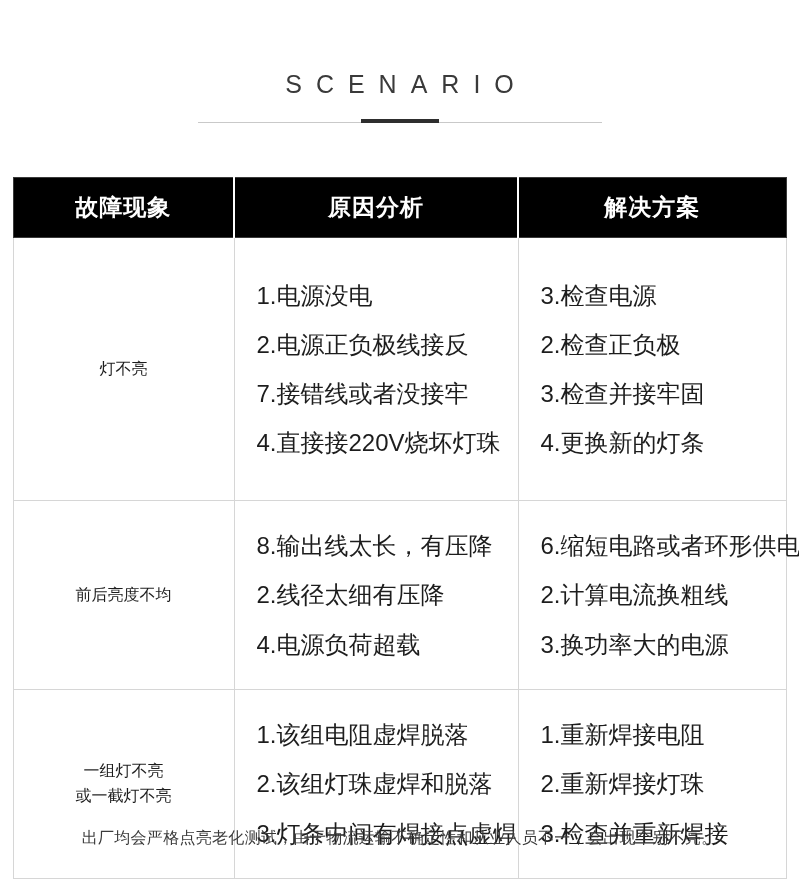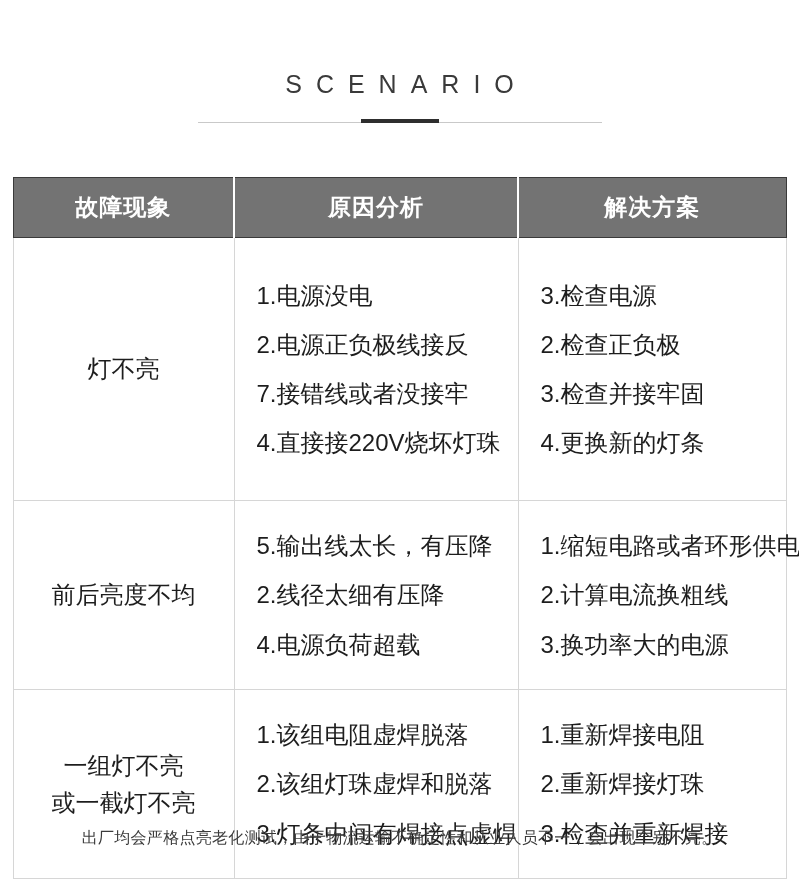--- a/index.html
+++ b/index.html
@@ -70,39 +70,39 @@
     margin: 52px auto 0 auto;
     width: 773px;
     border-collapse: collapse;
     table-layout: fixed;
   }
   .table th, .table td {
     border: 1px solid #d6d6d6;
     vertical-align: middle;
   }
   .table thead th {
-    background: #737373;
+    background: #000000;
     color: #ffffff;
     font-size: 23px;
     font-weight: bold;
     height: 57px;
     letter-spacing: 1px;
     border: 1px solid #3a3a3a;
     text-align: center;
   }
   .table thead th.sep {
     border-left: 2px solid #ffffff;
   }
   col.c1 { width: 221px; }
   col.c2 { width: 284px; }
   col.c3 { width: 268px; }
 
   td.sym {
     text-align: center;
-    font-size: 24px;
+    font-size: 16px;
     color: #1d1d1d;
     line-height: 1.55;
     padding: 8px 6px;
   }
   td.list {
     padding: 18px 0 18px 22px;
     font-size: 24px;
     color: #1d1d1d;
   }
   td.list .line {
@@ -166,26 +166,26 @@
           <div class="line">3.检查电源</div>
           <div class="line">2.检查正负极</div>
           <div class="line">3.检查并接牢固</div>
           <div class="line">4.更换新的灯条</div>
         </td>
       </tr>
 
       <tr class="r2">
         <td class="sym">前后亮度不均</td>
         <td class="list">
-          <div class="line">5.输出线太长，有压降</div>
+          <div class="line">8.输出线太长，有压降</div>
           <div class="line">2.线径太细有压降</div>
           <div class="line">4.电源负荷超载</div>
         </td>
         <td class="list">
-          <div class="line">1.缩短电路或者环形供电</div>
+          <div class="line">6.缩短电路或者环形供电</div>
           <div class="line">2.计算电流换粗线</div>
           <div class="line">3.换功率大的电源</div>
         </td>
       </tr>
 
       <tr class="r3">
         <td class="sym">
           <div>一组灯不亮</div>
           <div>或一截灯不亮</div>
         </td>

